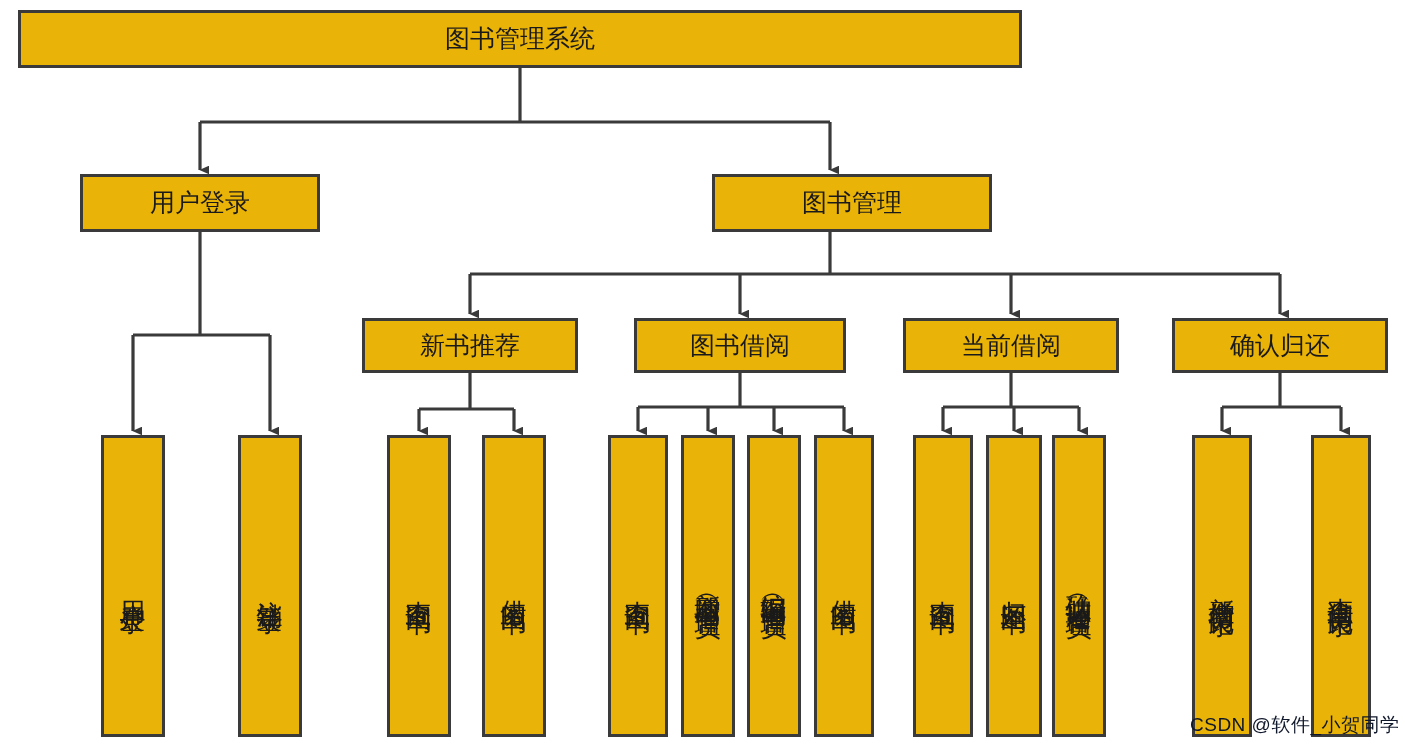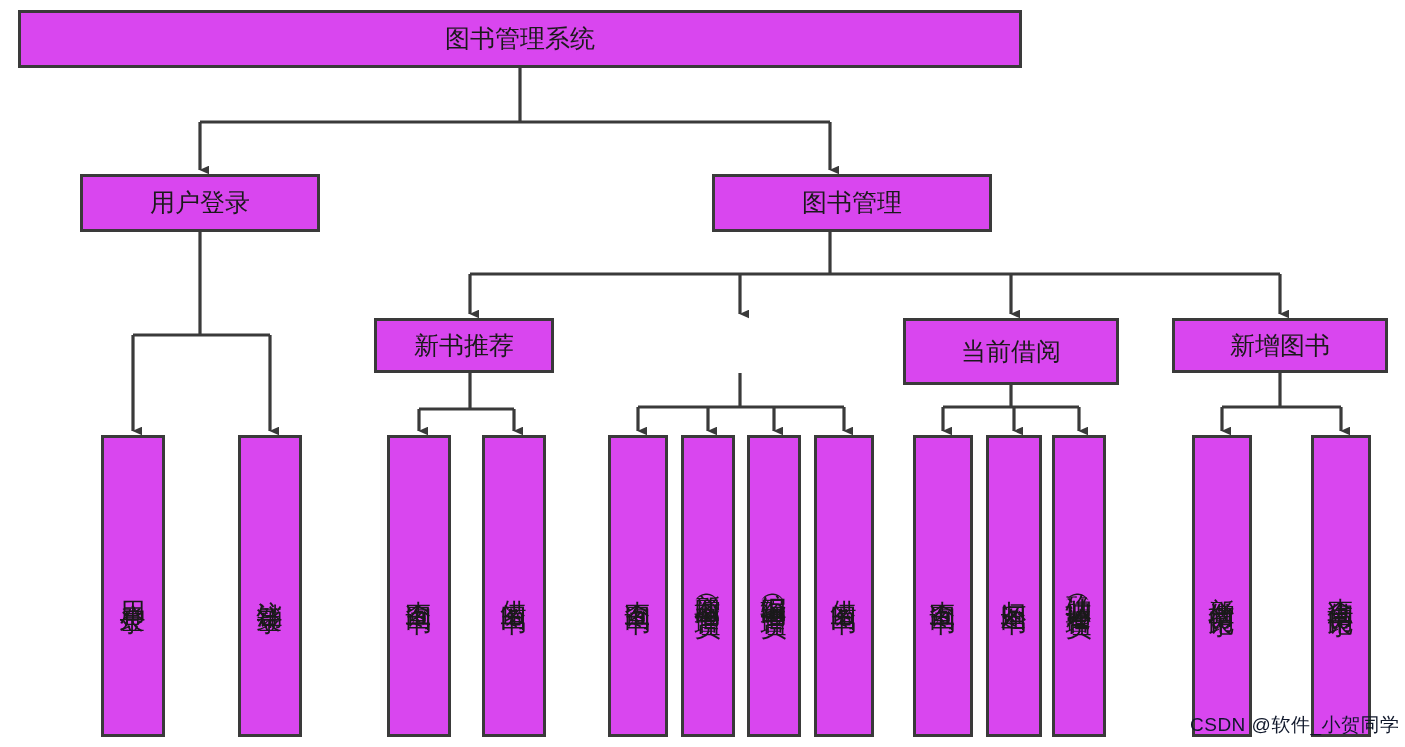--- a/index.html
+++ b/index.html
@@ -21,21 +21,21 @@
     position: absolute;
     left: 0;
     top: 0;
     width: 1405px;
     height: 747px;
     pointer-events: none;
   }
   .node {
     position: absolute;
     box-sizing: border-box;
-    background: #d946ef;
+    background: #eab308;
     border: 3px solid #3a3a3a;
     display: flex;
     align-items: center;
     justify-content: center;
     color: #1a1a1a;
   }
   .node .label {
     display: block;
     text-align: center;
     line-height: 1.18;
@@ -129,28 +129,31 @@
     <span class="label">图书管理系统</span>
   </div>
 
   <div class="node horiz" style="left:80px; top:174px; width:240px; height:58px;">
     <span class="label">用户登录</span>
   </div>
   <div class="node horiz" style="left:712px; top:174px; width:280px; height:58px;">
     <span class="label">图书管理</span>
   </div>
 
-  <div class="node horiz" style="left:362px; top:318px; width:180px; height:55px;margin-left:12px;">
+  <div class="node horiz" style="left:362px; top:318px; width:216px; height:55px;">
     <span class="label">新书推荐</span>
   </div>
-  <div class="node horiz" style="left:903px; top:318px; width:216px; height:67px;">
+  <div class="node horiz" style="left:634px; top:318px; width:212px; height:55px;">
+    <span class="label">图书借阅</span>
+  </div>
+  <div class="node horiz" style="left:903px; top:318px; width:216px; height:55px;">
     <span class="label">当前借阅</span>
   </div>
   <div class="node horiz" style="left:1172px; top:318px; width:216px; height:55px;">
-    <span class="label">新增图书</span>
+    <span class="label">确认归还</span>
   </div>
 
   <div class="node vert" style="left:101px; top:435px; width:64px; height:302px;">
     <span class="label">用户登录</span>
   </div>
   <div class="node vert" style="left:238px; top:435px; width:64px; height:302px;">
     <span class="label">注销登录</span>
   </div>
 
   <div class="node vert" style="left:387px; top:435px; width:64px; height:302px;">

